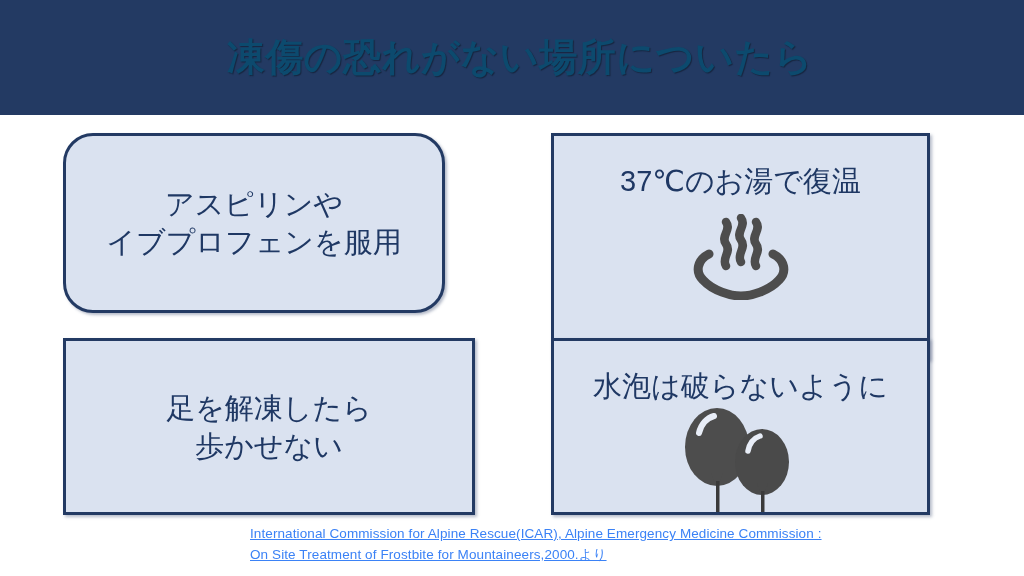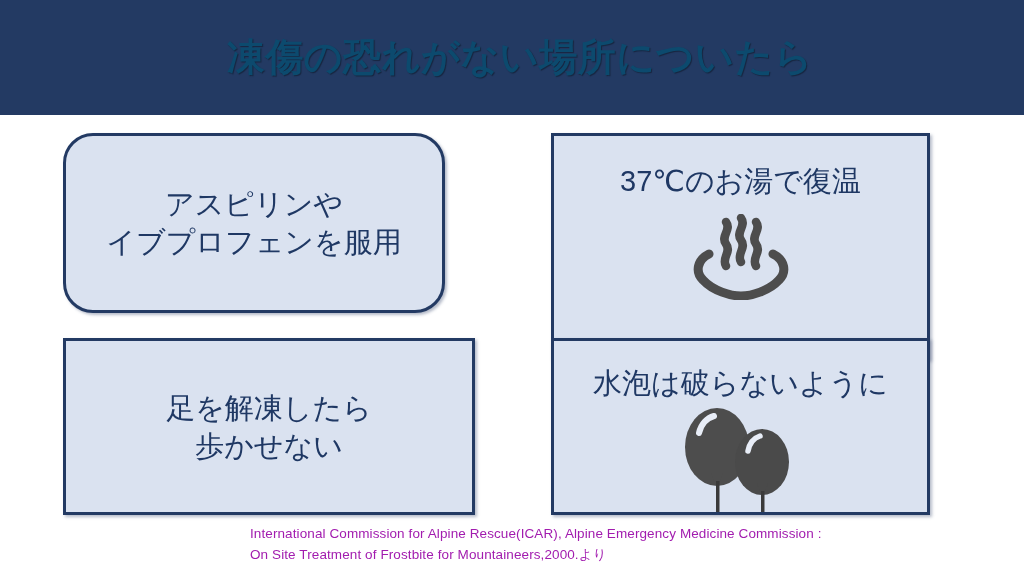--- a/index.html
+++ b/index.html
@@ -61,41 +61,42 @@
     width: 100%;
     text-align: center;
     color: #1f3864;
     font-size: 29px;
     line-height: 1.32;
     white-space: pre-line;
   }
   #card-aspirin .card-text { top: 50%; transform: translateY(-50%); }
   #card-nowalk  .card-text { top: 50%; transform: translateY(-50%); }
   #card-rewarm  .card-text { top: 26px; }
-  #card-blister .card-text { top: 26px; font-family: Liberation Mono, monospace; }
+  #card-blister .card-text { top: 26px; }
 
   .card-icon {
     position: absolute;
     left: 50%;
     transform: translateX(-50%);
   }
   #onsen-icon-wrap  { top: 78px; }
   #balloon-icon-wrap { top: 62px; }
 
   
   #citation {
     position: absolute;
     left: 250px;
     top: 524px;
     width: 700px;
-    color: #a21caf;
+    color: #3b82f6;
     font-size: 13.5px;
     line-height: 1.55;
     white-space: pre-line;
     letter-spacing: 0.1px;
+    text-decoration: underline;
   }
 </style>
 </head>
 <body>
 
 <div id="header-band"></div>
 <div id="slide-title">凍傷の恐れがない場所についたら</div>
 
 <div class="card" id="card-aspirin">
   <div class="card-text">アスピリンや

